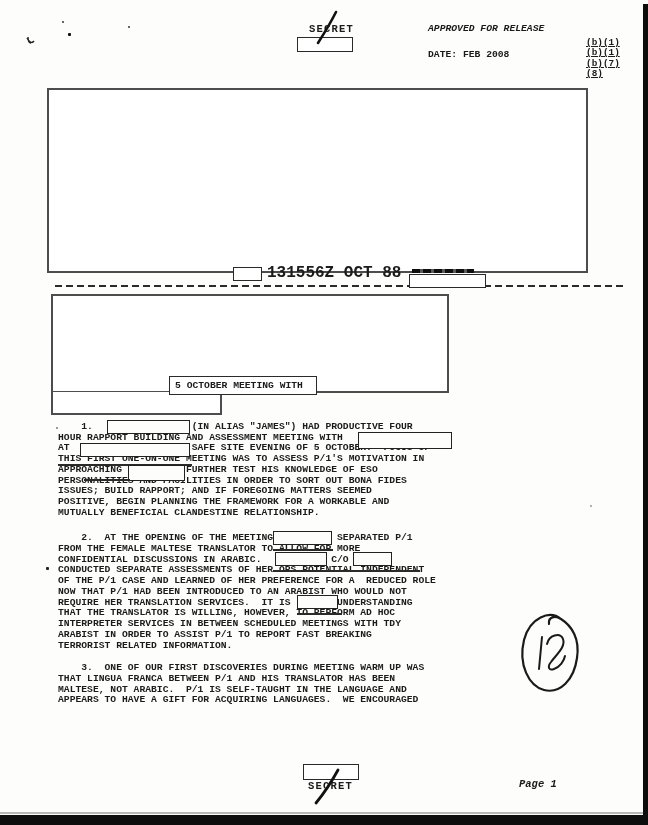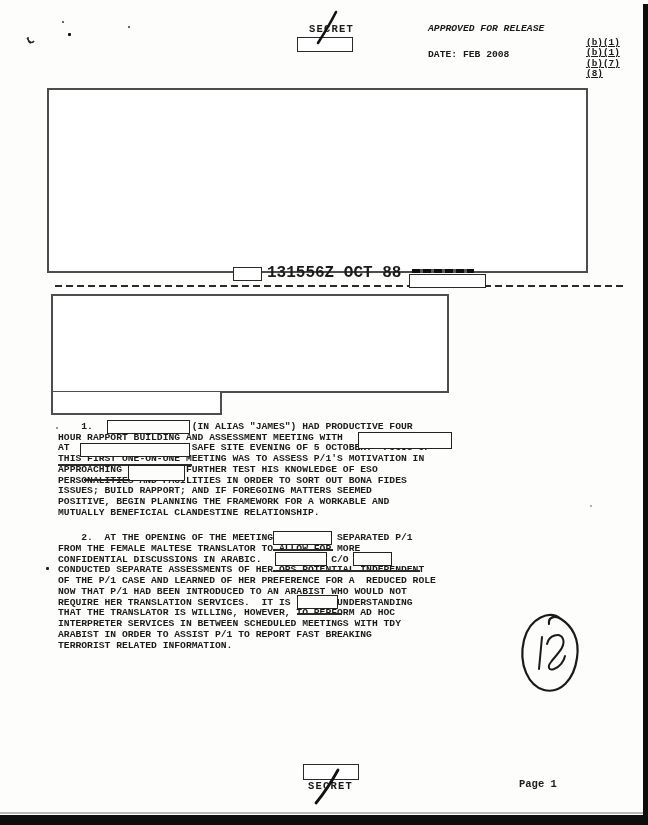--- a/index.html
+++ b/index.html
@@ -44,20 +44,23 @@
 
   <div class="sbox" style="left:233px;top:267px;width:29px;height:14px;"></div>
   <div class="abs mono body-text" style="left:267px;top:268px;font-size:16px;">131556Z OCT 88</div>
   <div class="smudge" style="left:412px;top:269px;width:62px;"></div>
   <div class="sbox" style="left:409px;top:274px;width:77px;height:14px;z-index:6;"></div>
 
   <div class="dash" style="left:55px;top:285px;width:570px;"></div>
 
   <div class="box" style="left:51px;top:294px;width:398px;height:99px;"></div>
   <div class="box" style="left:51px;top:392px;width:171px;height:23px;border-top:none;"></div>
+  <div class="sbox" style="left:169px;top:376px;width:148px;height:19px;border-width:1.5px;z-index:3;">
+    <span class="mono" style="position:absolute;left:5px;top:3px;font-size:9.7px;white-space:pre;">5 OCTOBER MEETING WITH</span>
+  </div>
 
   <div class="abs mono body-text" style="left:58px;top:422px;">    1.                 (IN ALIAS "JAMES") HAD PRODUCTIVE FOUR
 HOUR RAPPORT BUILDING AND ASSESSMENT MEETING WITH
 AT                     SAFE SITE EVENING OF 5 OCTOBER.  FOCUS OF
 THIS FIRST ONE-ON-ONE MEETING WAS TO ASSESS P/1'S MOTIVATION IN
 APPROACHING           FURTHER TEST HIS KNOWLEDGE OF ESO
 PERSONALITIES AND FACILITIES IN ORDER TO SORT OUT BONA FIDES
 ISSUES; BUILD RAPPORT; AND IF FOREGOING MATTERS SEEMED
 POSITIVE, BEGIN PLANNING THE FRAMEWORK FOR A WORKABLE AND
 MUTUALLY BENEFICIAL CLANDESTINE RELATIONSHIP.</div>
@@ -80,24 +83,28 @@
 ARABIST IN ORDER TO ASSIST P/1 TO REPORT FAST BREAKING
 TERRORIST RELATED INFORMATION.</div>
   <div class="redact" style="left:273px;top:531px;width:59px;height:14px;"></div>
   <div class="seg" style="left:273px;top:549px;width:60px;height:2px;"></div>
   <div class="redact" style="left:275px;top:552px;width:52px;height:14px;"></div>
   <div class="redact" style="left:353px;top:552px;width:39px;height:14px;"></div>
   <div class="seg" style="left:273px;top:570px;width:147px;height:2px;"></div>
   <div class="redact" style="left:297px;top:595px;width:41px;height:14px;"></div>
   <div class="seg" style="left:297px;top:613px;width:45px;height:2px;"></div>
 
+  <div class="abs mono body-text" style="left:58px;top:663px;line-height:10.8px;">    3.  ONE OF OUR FIRST DISCOVERIES DURING MEETING WARM UP WAS
+THAT LINGUA FRANCA BETWEEN P/1 AND HIS TRANSLATOR HAS BEEN
+MALTESE, NOT ARABIC.  P/1 IS SELF-TAUGHT IN THE LANGUAGE AND
+APPEARS TO HAVE A GIFT FOR ACQUIRING LANGUAGES.  WE ENCOURAGED</div>
 
   <div class="sbox" style="left:303px;top:764px;width:56px;height:16px;"></div>
   <div class="abs mono classif" style="left:308px;top:780px;">SECRET</div>
-  <div class="abs mono" style="left:519px;top:778px;font-size:10.5px;">Page 1</div>
+  <div class="abs mono" style="left:519px;top:778px;font-size:10.5px;font-style:italic;">Page 1</div>
 
   <div class="scanline-gray"></div>
   <div class="scanbar-bottom"></div>
   <div class="scanbar-right"></div>
   <div class="speck" style="left:62px;top:21px;width:2px;height:2px;"></div>
   <div class="speck" style="left:128px;top:26px;width:2px;height:2px;"></div>
   <div class="speck" style="left:68px;top:33px;width:3px;height:3px;background:#111;"></div>
   <div class="speck" style="left:56px;top:427px;width:2px;height:2px;background:#777;"></div>
   <div class="speck" style="left:46px;top:567px;width:3px;height:3px;background:#222;"></div>
   <div class="speck" style="left:590px;top:505px;width:2px;height:2px;background:#999;"></div>

